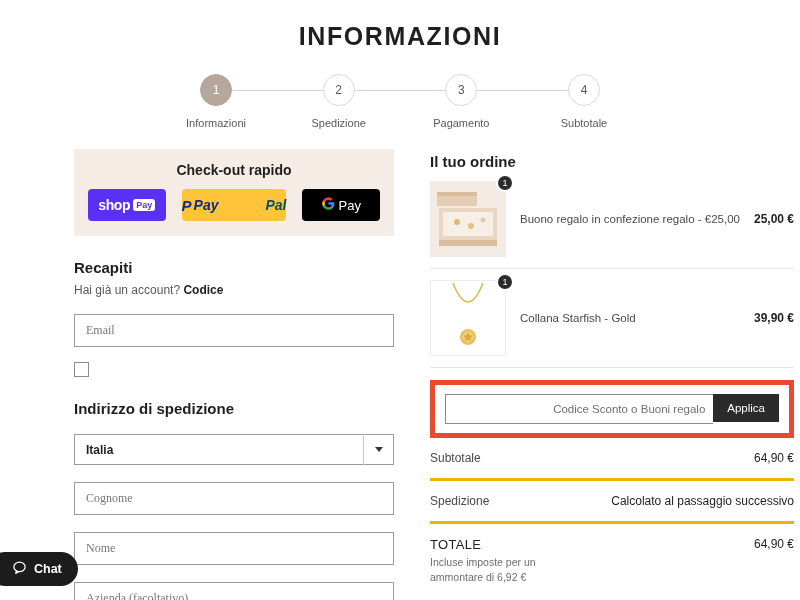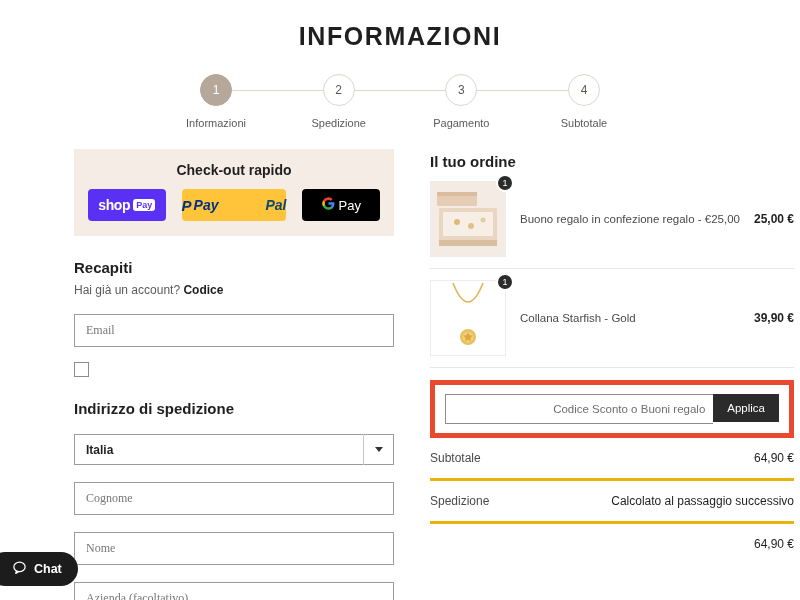--- a/index.html
+++ b/index.html
@@ -461,20 +461,22 @@
       <div class="total-row">
         <span>Subtotale</span>
         <span class="val">64,90 €</span>
       </div>
       <div class="total-row">
         <span>Spedizione</span>
         <span class="val">Calcolato al passaggio successivo</span>
       </div>
       <div class="total-row last">
         <div>
+          <div class="grand-label">TOTALE</div>
+          <div class="grand-note">Incluse imposte per un ammontare di 6,92 €</div>
         </div>
         <span class="grand-val">64,90 €</span>
       </div>
 
     </div>
   </div>
 
   <div class="chat-widget">
     <span>
       <svg width="15" height="15" viewBox="0 0 24 24" aria-hidden="true">

